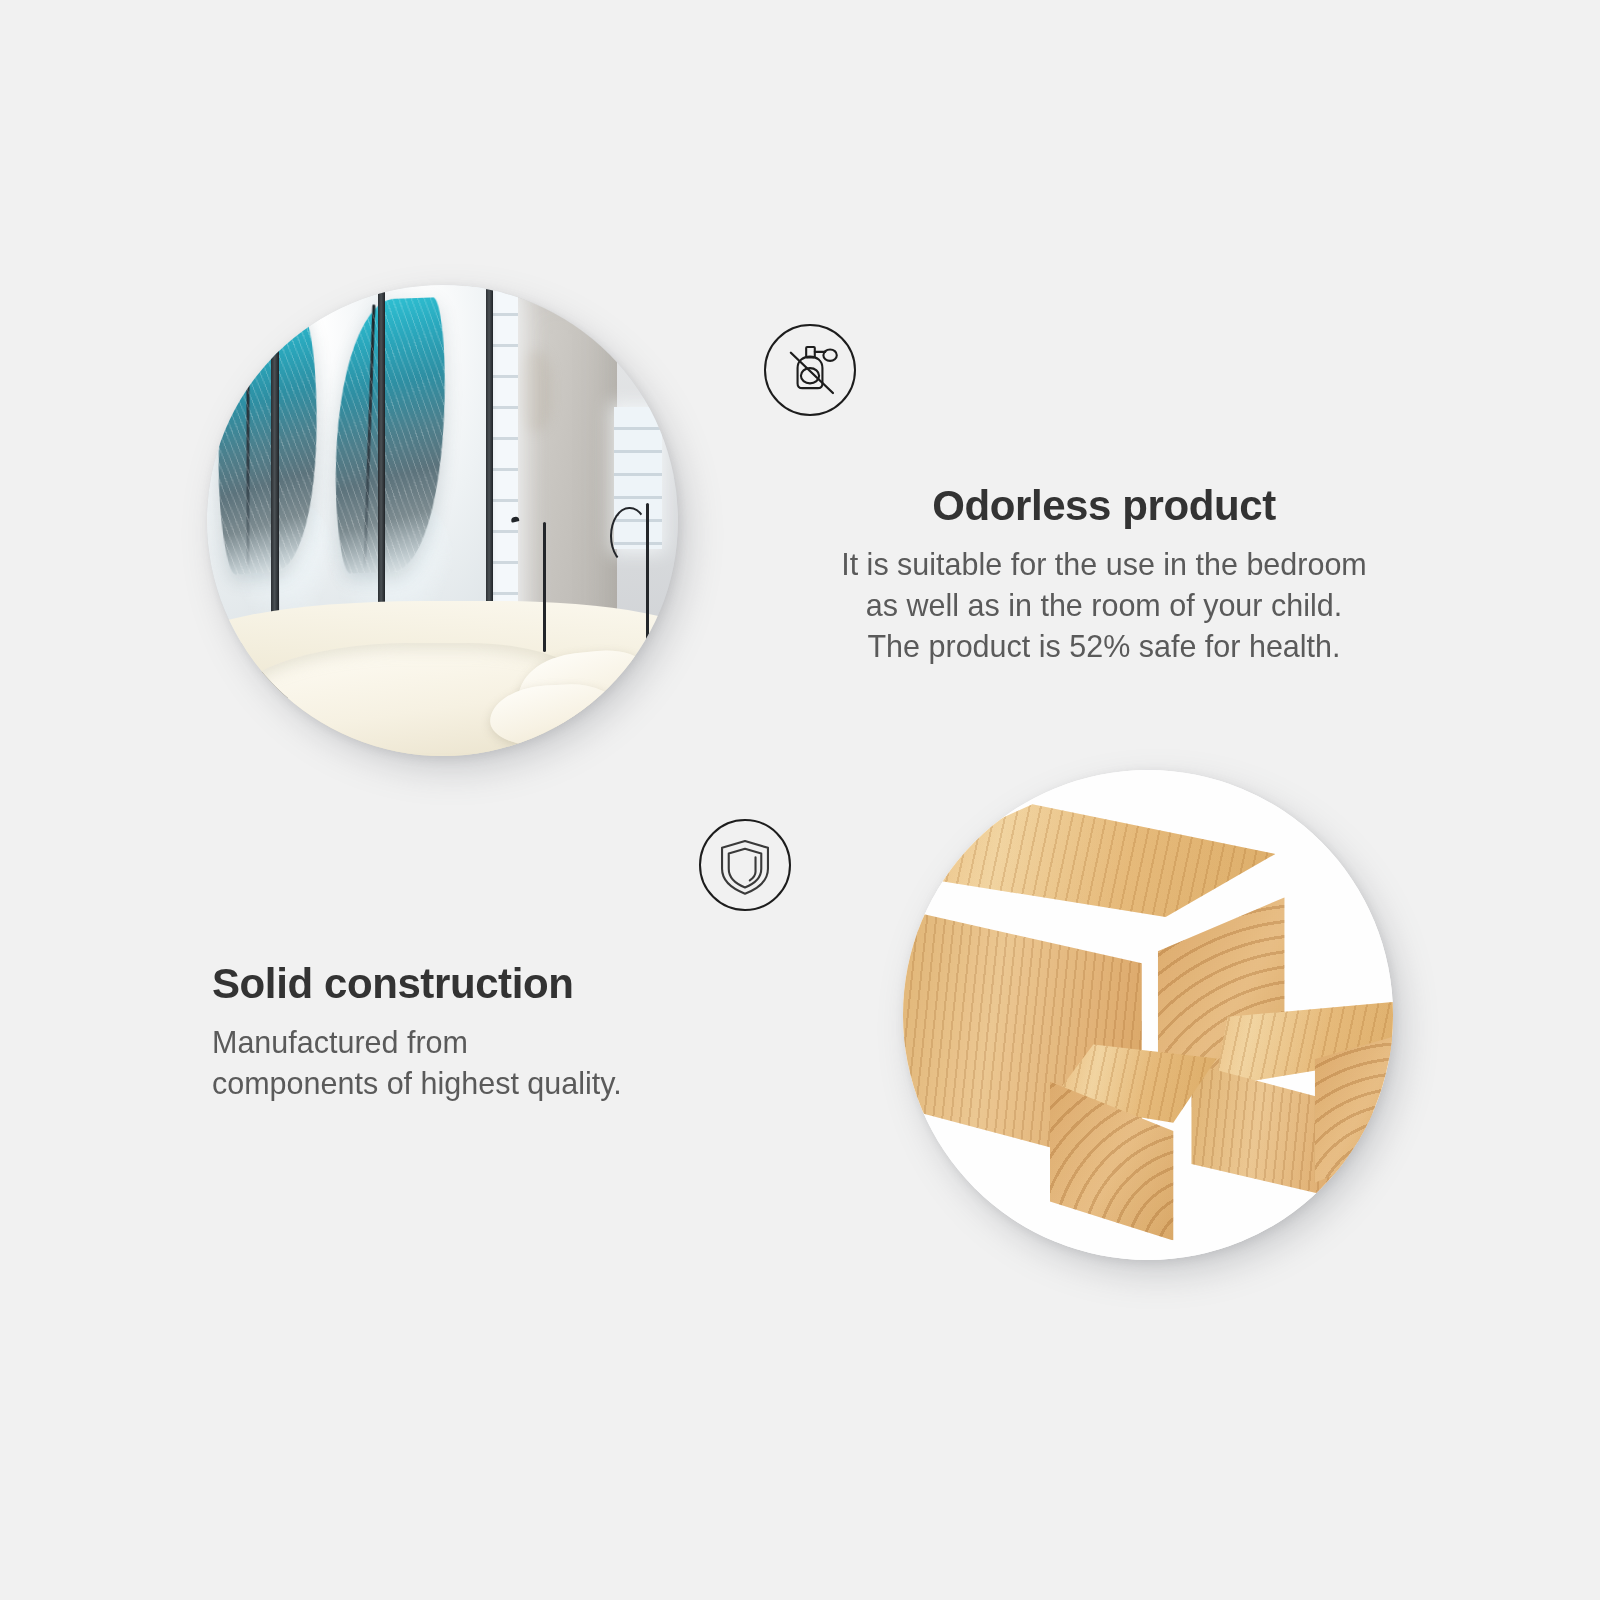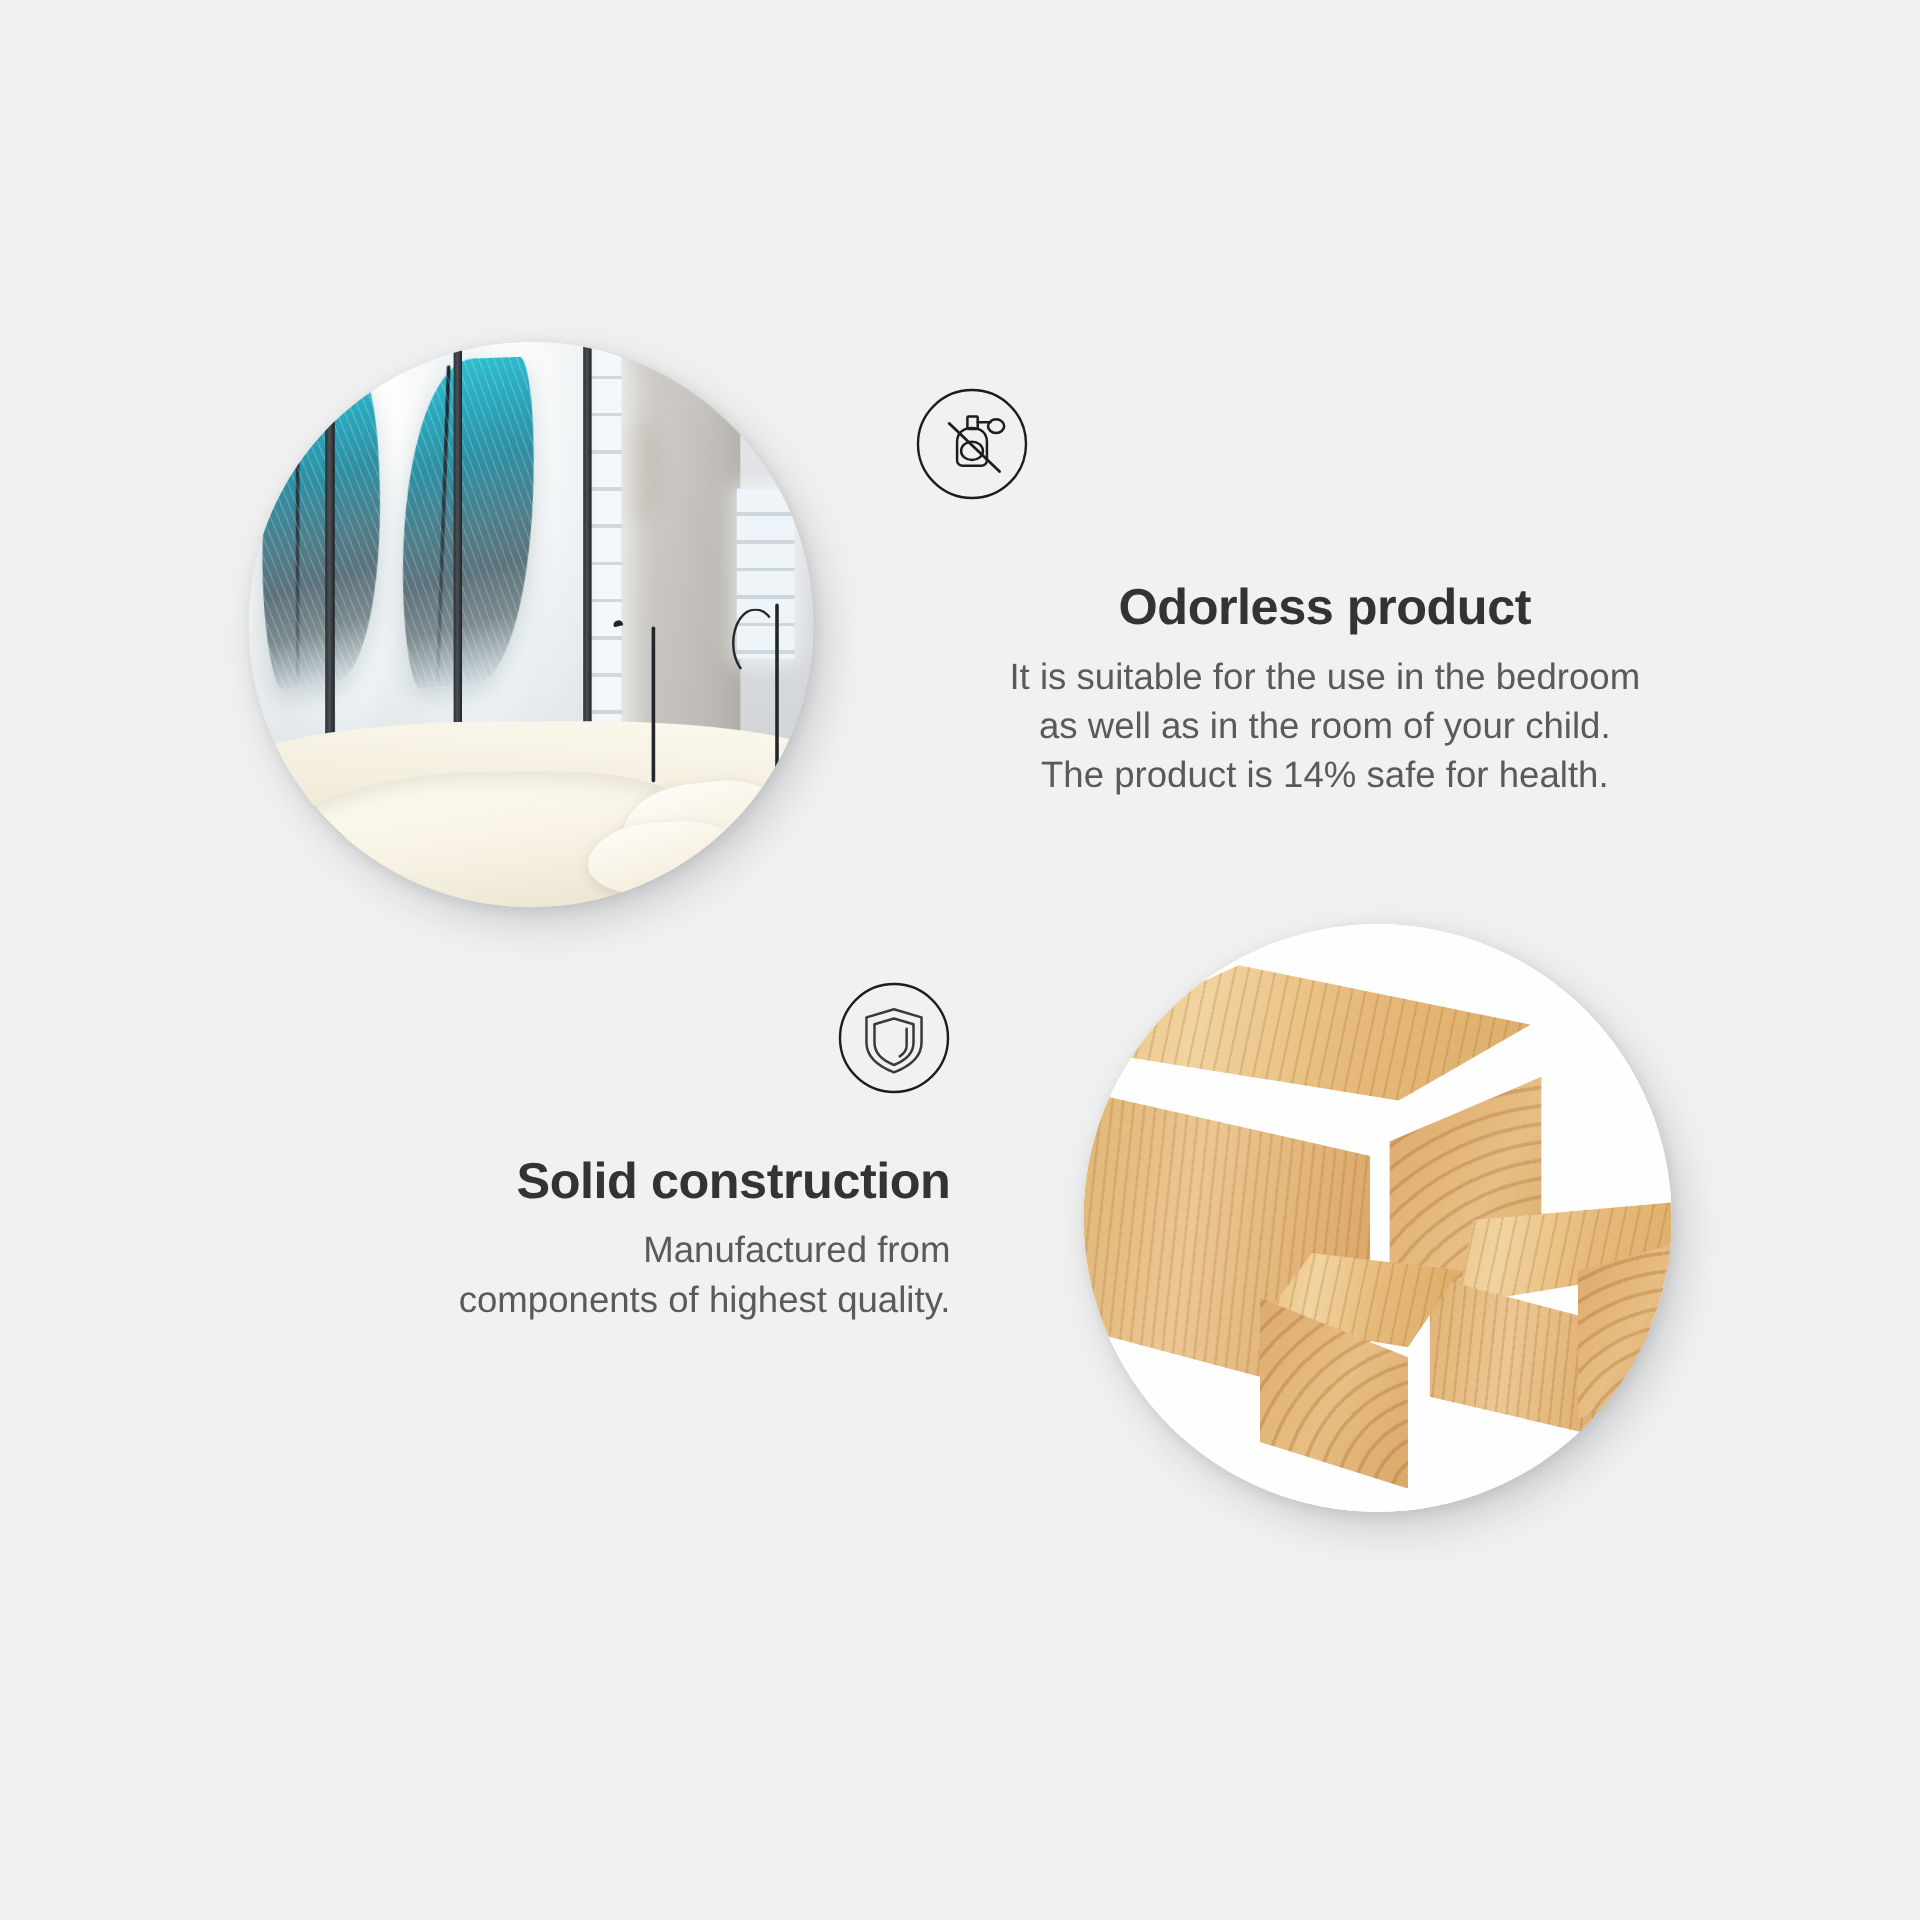--- a/index.html
+++ b/index.html
@@ -283,24 +283,23 @@
     white-space: pre-line;
   }
 
   .txt-odorless {
     left: 754px;
     top: 484px;
     width: 700px;
     text-align: center;
   }
   .txt-solid {
-    left: 200px;
+    left: 212px;
     top: 962px;
     width: 592px;
-    text-align: right;
   }
   .txt-solid p { }
 </style>
 </head>
 <body>
 
 <div class="canvas">
 
   <div class="medallion photo-feather">
     <div class="ph-inner">
@@ -353,21 +352,21 @@
       <ellipse cx="46" cy="52" rx="9.5" ry="8" fill="none" stroke="#1d1d1d" stroke-width="2.2"></ellipse>
 
       <path d="M26 28 L70 70" stroke="#1d1d1d" stroke-width="2.4" stroke-linecap="round"></path>
     </svg>
   </div>
 
   <div class="txt txt-odorless">
     <h2>Odorless product</h2>
     <p>It is suitable for the use in the bedroom
 as well as in the room of your child.
-The product is 14% safe for health.</p>
+The product is 52% safe for health.</p>
   </div>
 
   <div class="medallion photo-wood">
     <div class="wood-bg"></div>
     <div class="block blk-big-top    grain-top"></div>
     <div class="block blk-big-front  grain-side"></div>
     <div class="block blk-big-end    grain-end"></div>
     <div class="block blk-right-top   grain-top"></div>
     <div class="block blk-right-front grain-side"></div>
     <div class="block blk-right-end   grain-end"></div>

